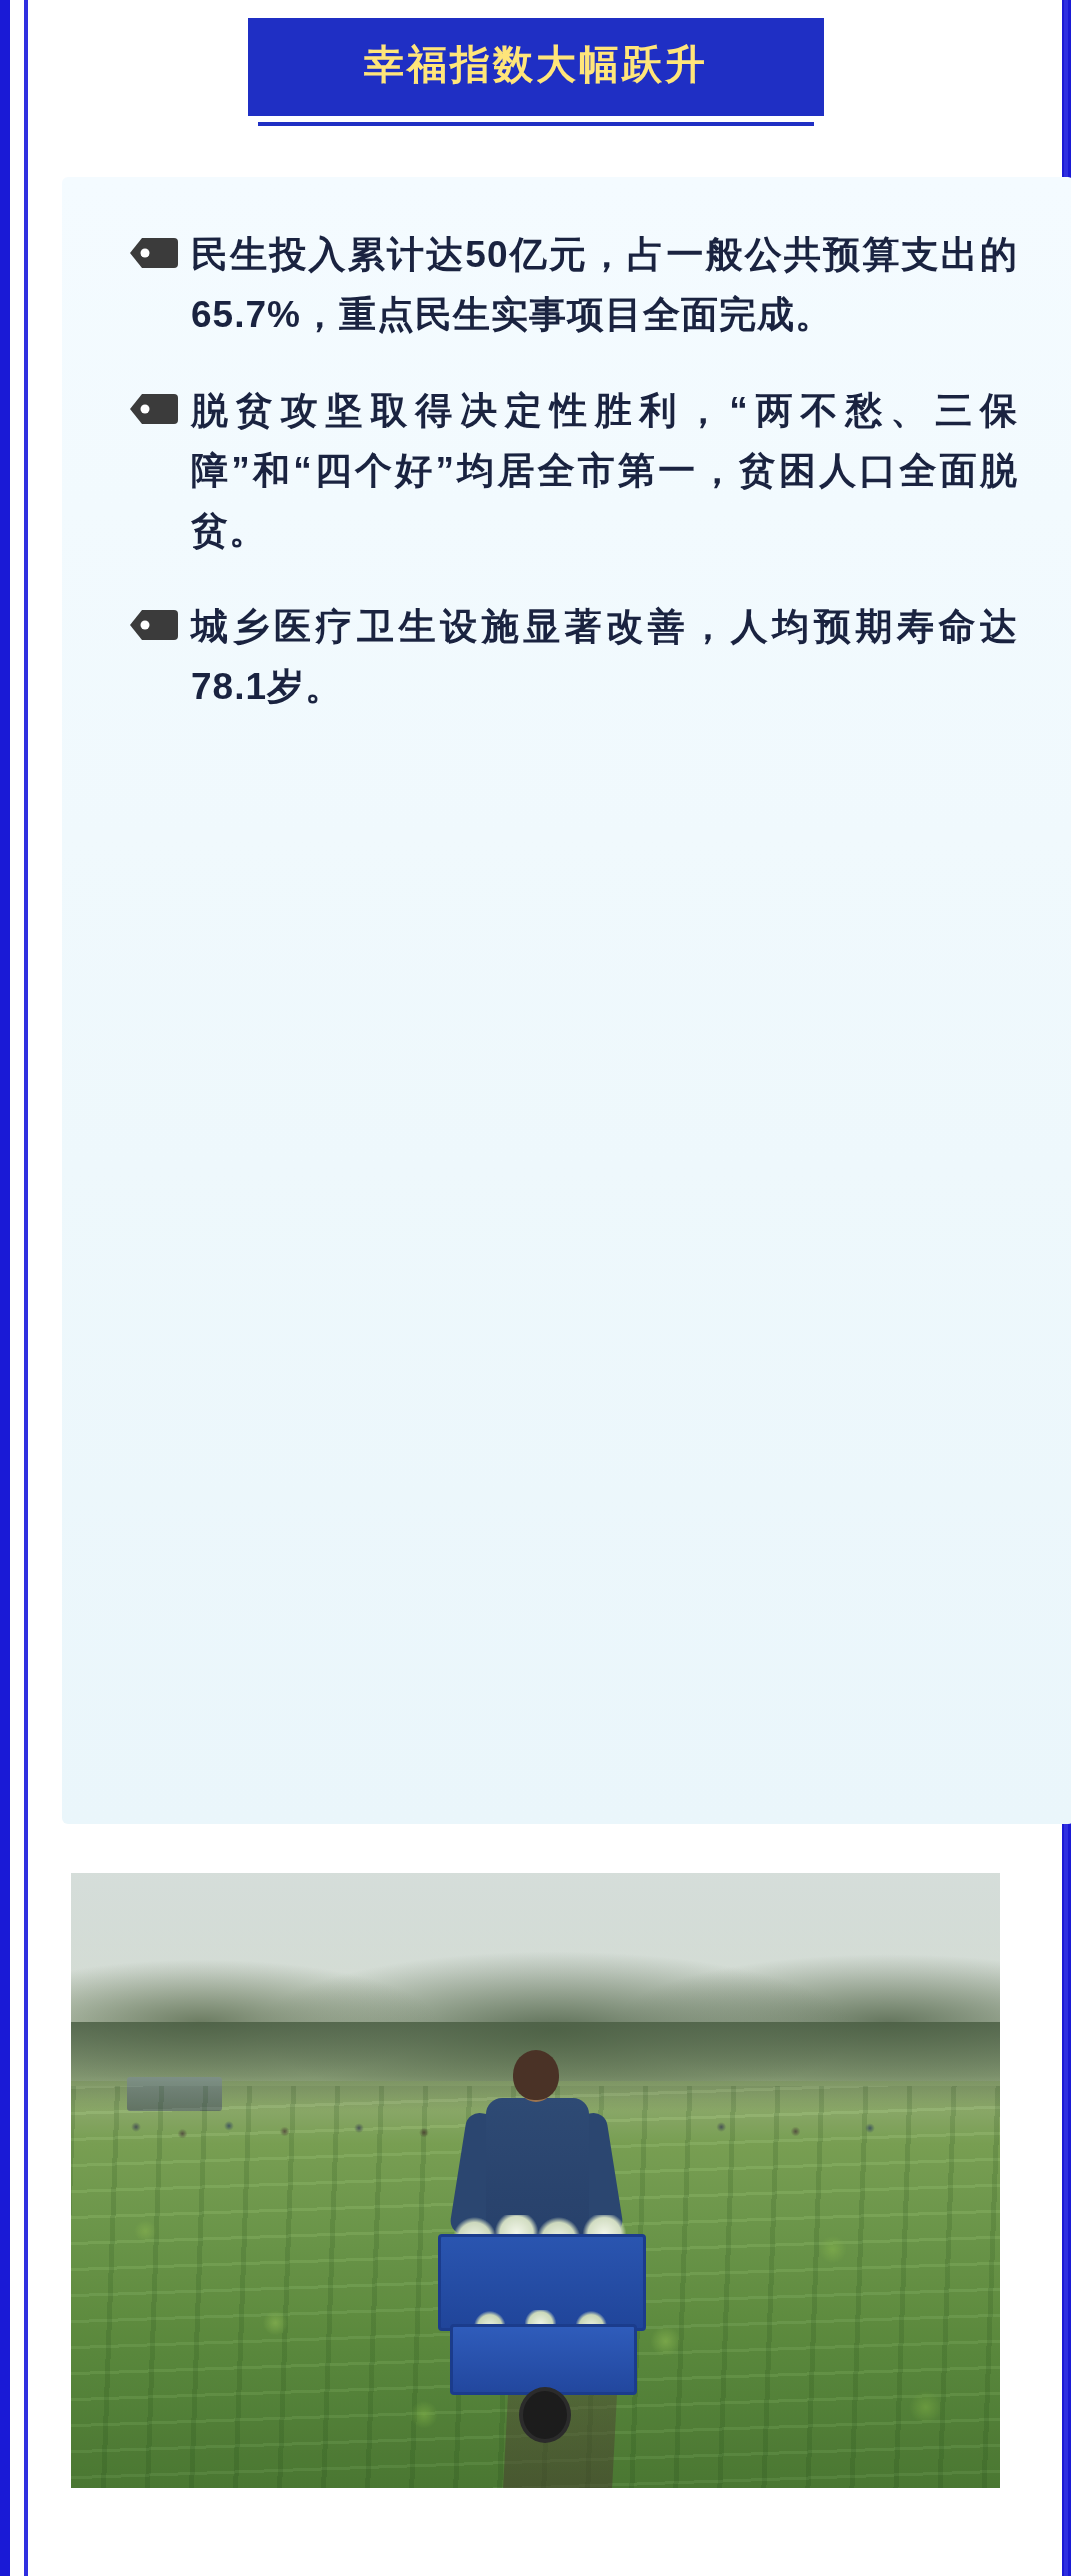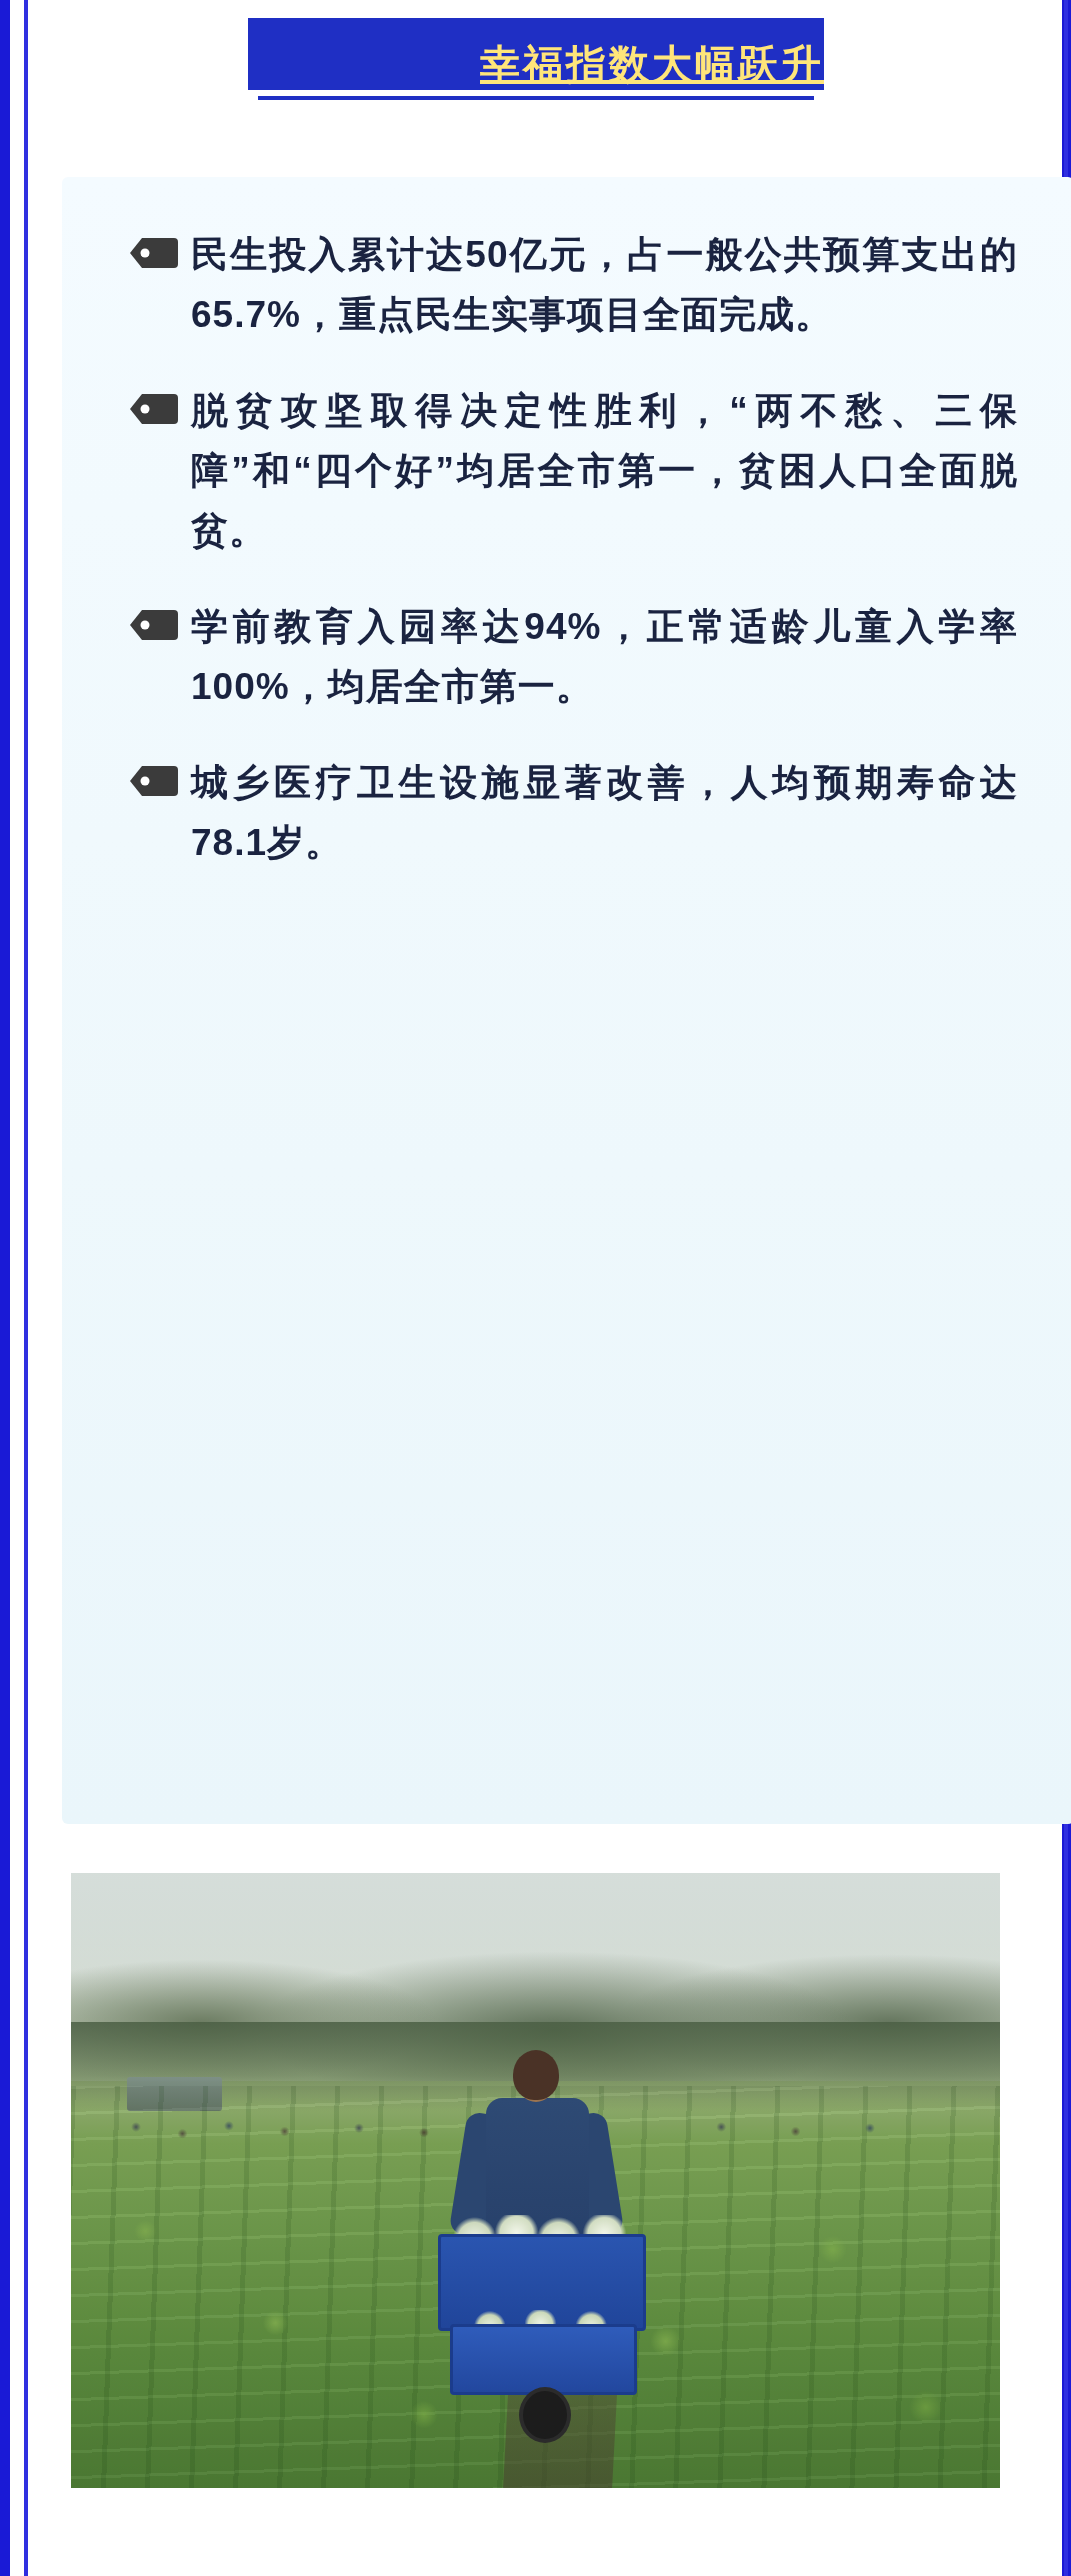--- a/index.html
+++ b/index.html
@@ -42,25 +42,24 @@
     left: 248px;
     top: 18px;
     width: 576px;
   }
   .title-banner {
     background: #1f2fc4;
     color: #ffe57a;
     font-size: 40px;
     font-weight: bold;
     letter-spacing: 3px;
-    text-align: right;
-    padding: 26px 0 6px 0;
+    text-align: center;
+    padding: 26px 0 32px 0;
     box-sizing: border-box;
     line-height: 1;
-    text-decoration: underline;
   }
   .title-underline {
     margin: 6px auto 0 auto;
     width: 556px;
     height: 4px;
     background: #1f2fc4;
   }
 
   
   .content-card {
@@ -327,29 +326,20 @@
     <div class="bullet-row">
       <span class="tag-icon">
         <svg width="54" height="40" viewBox="0 0 54 40">
           <path d="M4 20 L16 5 L48 5 Q52 5 52 9 L52 31 Q52 35 48 35 L16 35 Z" fill="#3b3b3b"></path>
           <circle cx="19" cy="20" r="4.5" fill="#ffffff"></circle>
         </svg>
       </span>
       <div class="bullet-text">脱贫攻坚取得决定性胜利，“两不愁、三保障”和“四个好”均居全市第一，贫困人口全面脱贫。</div>
     </div>
 
-    <div class="bullet-row">
-      <span class="tag-icon">
-        <svg width="54" height="40" viewBox="0 0 54 40">
-          <path d="M4 20 L16 5 L48 5 Q52 5 52 9 L52 31 Q52 35 48 35 L16 35 Z" fill="#3b3b3b"></path>
-          <circle cx="19" cy="20" r="4.5" fill="#ffffff"></circle>
-        </svg>
-      </span>
-      <div class="bullet-text">学前教育入园率达94%，正常适龄儿童入学率100%，均居全市第一。</div>
-    </div>
 
     <div class="bullet-row">
       <span class="tag-icon">
         <svg width="54" height="40" viewBox="0 0 54 40">
           <path d="M4 20 L16 5 L48 5 Q52 5 52 9 L52 31 Q52 35 48 35 L16 35 Z" fill="#3b3b3b"></path>
           <circle cx="19" cy="20" r="4.5" fill="#ffffff"></circle>
         </svg>
       </span>
       <div class="bullet-text">城乡医疗卫生设施显著改善，人均预期寿命达78.1岁。</div>
     </div>

